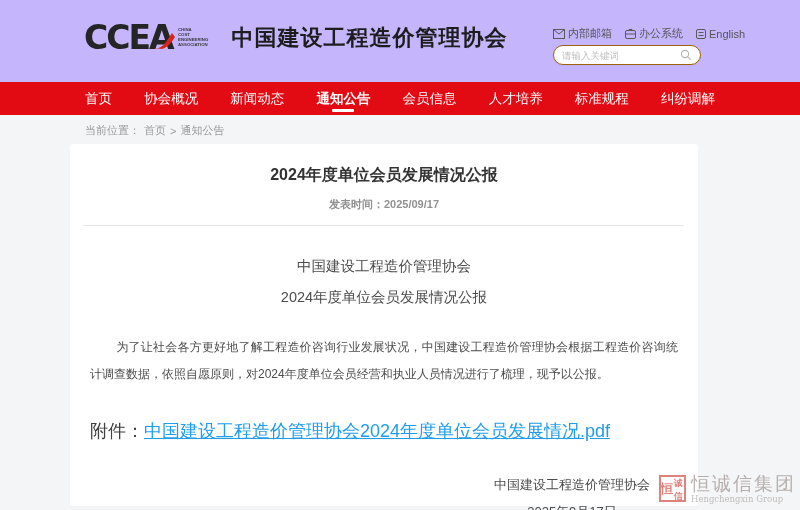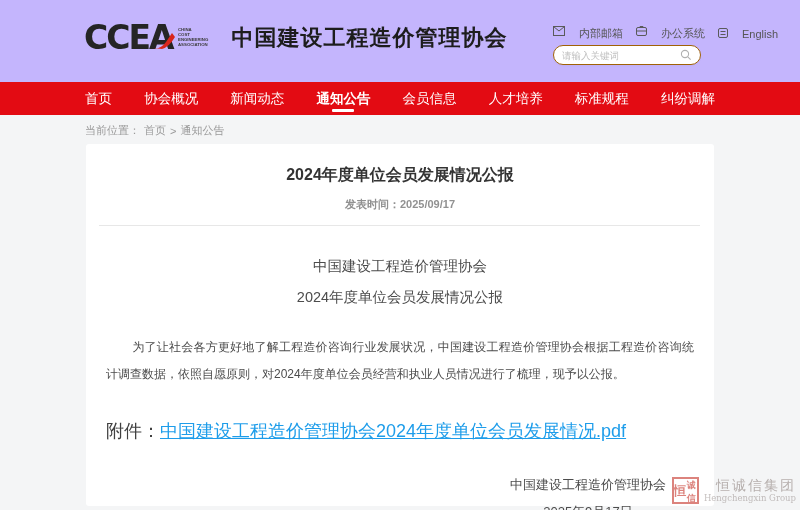--- a/index.html
+++ b/index.html
@@ -21,21 +21,21 @@
   }
   .swoosh { position:absolute; right:-3px; bottom:2px; }
   .logo-sub {
     margin-left:5px; display:flex; flex-direction:column;
     font-size:6px; line-height:1.2; font-weight:700; color:#3a3a3a;
     transform:scale(0.72); transform-origin:left center; letter-spacing:0;
   }
   .org-name { margin-left:12px; font-size:22px; font-weight:700; color:#1d1d1d; letter-spacing:1px; }
 
   .quick-links { position:absolute; left:553px; top:26px; display:flex; gap:13px; align-items:center; }
-  .quick-link { display:flex; align-items:flex-start; gap:14px; font-size:11px; color:#555; text-decoration:none; cursor:pointer; }
+  .quick-link { display:flex; align-items:center; gap:3px; font-size:11px; color:#555; text-decoration:none; cursor:pointer; }
   .quick-link svg { display:block; }
 
   .search-box {
     position:absolute; left:553px; top:45px; width:148px; height:20px;
     background:#fff; border:1px solid #a16207; border-radius:11px;
     display:flex; align-items:center; padding:0 8px;
     box-shadow:0 1px 2px rgba(0,0,0,0.03);
   }
   .search-box input {
     flex:1; border:none; outline:none; font-size:9.5px; color:#333;
@@ -53,21 +53,21 @@
     display:block; position:absolute; bottom:3px; left:50%; transform:translateX(-50%);
     width:22px; height:3px; background:#fff; border-radius:1px;
   }
 
   
   .breadcrumb { position:absolute; top:123px; left:85px; font-size:11px; color:#9a9a9a; display:flex; gap:4px; align-items:center; }
   .breadcrumb a { color:#9a9a9a; text-decoration:none; cursor:pointer; }
 
   
   .card {
-    position:absolute; left:86px; top:144px; width:628px; height:362px;
+    position:absolute; left:70px; top:144px; width:628px; height:362px;
     background:#fff; border-radius:3px;
   }
   .card-title { margin-top:21px; text-align:center; font-size:16px; font-weight:700; color:#333; }
   .card-meta  { margin-top:11px; text-align:center; font-size:11px; font-weight:700; color:#919191; }
   .divider { height:1px; background:#e7e7e7; margin:13px 14px 0 13px; }
 
   .doc-heading { margin-top:25px; text-align:center; font-size:14.5px; color:#4c4c4c; line-height:31px; }
   .paragraph {
     margin:21px 20px 0 20px; font-size:12px; color:#4c4c4c;
     line-height:27px; text-indent:2.2em; text-align:justify;
@@ -87,21 +87,21 @@
   }
   .seal {
     width:27px; height:27px; border:2px solid #c53228;
     display:flex; color:#c53228; font-family:"DejaVu Serif", serif; font-weight:700;
     background:rgba(255,255,255,0.4);
   }
   .seal-left { width:50%; display:flex; align-items:center; justify-content:center; font-size:13px; }
   .seal-right { width:50%; display:flex; flex-direction:column; }
   .seal-right span { flex:1; display:flex; align-items:center; justify-content:center; font-size:9px; }
   .wm-text { display:flex; flex-direction:column; }
-  .wm-cn { font-size:14px; color:#8d817d; font-family:"DejaVu Serif", serif; letter-spacing:2px; line-height:1.1;text-align:right; }
+  .wm-cn { font-size:19px; color:#8d817d; font-family:"DejaVu Serif", serif; letter-spacing:2px; line-height:1.1;text-align:right; }
   .wm-en { font-size:8.5px; color:#9d9492; font-family:"DejaVu Serif", serif; }
 </style>
 </head>
 <body>
 
 <div class="header">
   <div class="logo-row">
     <div class="ccea-wrap">
       <div class="ccea">CCEA</div>
       <svg class="swoosh" width="24" height="20" viewBox="0 0 24 20">

